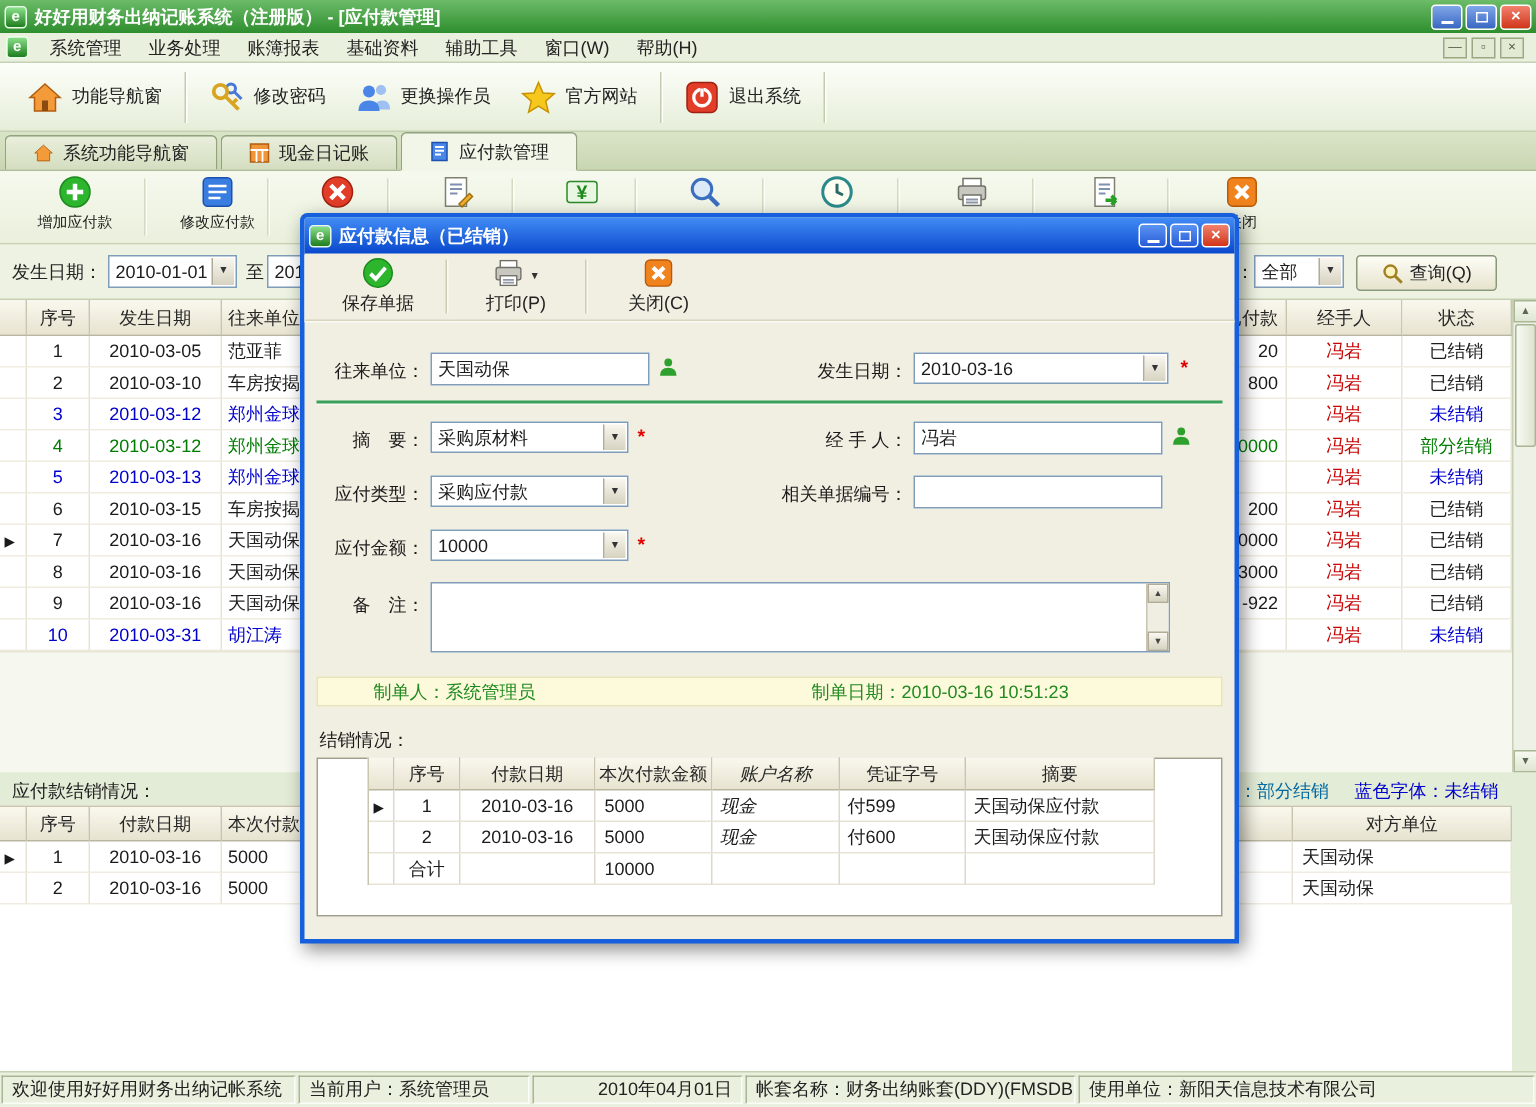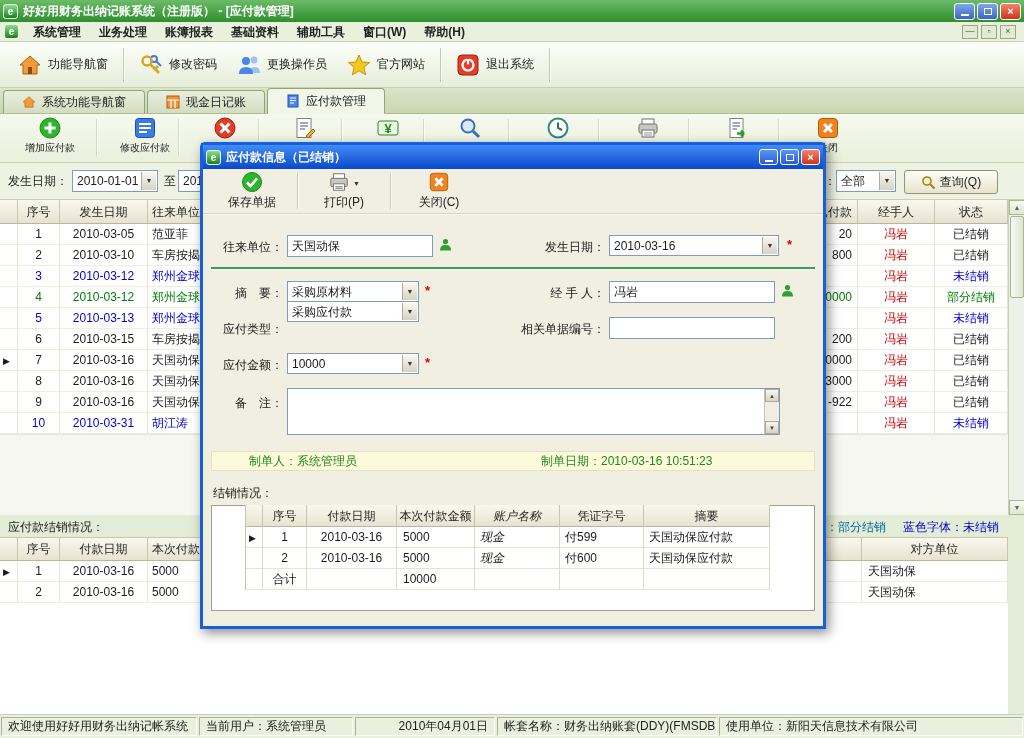--- a/index.html
+++ b/index.html
@@ -11,21 +11,21 @@
 .appicon{width:15px;height:15px;min-width:15px;border-radius:3px;background:linear-gradient(#8ae08a,#1e7e1e);border:1px solid #e8ffe8;color:#fff;font-size:10px;font-weight:bold;display:flex;align-items:center;justify-content:center;margin-right:5px;}
 .spacer{flex:1;}
 .wbtn{width:21px;height:17px;margin-left:2px;border:1px solid #fff;border-radius:3px;background:linear-gradient(#7fa7e8,#3a66c2);display:flex;align-items:center;justify-content:center;color:#fff;}
 .wbtn.close{background:linear-gradient(#f2826e,#cf3518);}
 .gmin{display:block;width:8px;height:2px;background:#fff;margin-top:8px;}
 .gbox{display:block;width:8px;height:7px;border:1px solid #fff;}
 .gx{font-size:11px;font-weight:bold;line-height:1;}
 
 
 #menubar{position:absolute;left:0;top:22px;width:1024px;height:20px;background:#e9f0de;border-bottom:1px solid #c6d1b4;display:flex;align-items:center;padding:0 4px;}
-.menu-item{padding:0 9px;height:20px;line-height:20px;color:#222;font-weight:bold;}
+.menu-item{padding:0 9px;height:20px;line-height:20px;color:#222;}
 .mdi{display:flex;gap:3px;margin-left:auto;padding-right:4px;}
 .mdibtn{width:16px;height:14px;border:1px solid #9aa886;background:#e2ead4;color:#55624a;display:flex;align-items:center;justify-content:center;font-size:9px;line-height:1;}
 
 
 #toolbar{position:absolute;left:0;top:42px;width:1024px;height:46px;background:linear-gradient(#fcfef9,#e6eed9);border-bottom:1px solid #c6d1b4;display:flex;align-items:center;padding:0 8px;}
 .tb-btn{display:flex;align-items:center;gap:6px;padding:4px 10px;border-radius:3px;color:#222;}
 .tb-sep{width:1px;height:34px;background:#c2cdae;box-shadow:1px 0 0 #fff;margin:0 5px;}
 
 
 #tabbar{position:absolute;left:0;top:88px;width:1024px;height:26px;background:linear-gradient(#dae4c8,#c9d6b2);border-bottom:1px solid #aebc98;display:flex;align-items:flex-end;padding-left:3px;gap:2px;}
@@ -607,21 +607,21 @@
         <span>冯岩</span>
       </div>
       <span class="personsvg" style="left:578px;top:115px;">
           <svg width="13" height="13" viewBox="0 0 13 13">
             <circle cx="6.5" cy="3.6" r="2.6" fill="#2da02d"></circle>
             <path d="M1 12.5 q0-5.4 5.5-5.4 q5.5 0 5.5 5.4 Z" fill="#2da02d"></path>
           </svg>
         </span>
 
       <span class="f-label" style="left:8px;top:152px;">应付类型：</span>
-      <div class="combo" style="left:84px;top:132px;width:132px;height:21px;">
+      <div class="combo" style="left:84px;top:148px;width:132px;height:21px;">
         <span>采购应付款</span><span class="arr"></span>
       </div>
       <span class="f-label" style="left:310px;top:152px;width:92px;">相关单据编号：</span>
       <div class="field" style="left:406px;top:148px;width:166px;">
         <span></span>
       </div>
 
       <span class="f-label" style="left:8px;top:188px;">应付金额：</span>
       <div class="combo" style="left:84px;top:184px;width:132px;height:21px;">
         <span>10000</span><span class="arr"></span>

